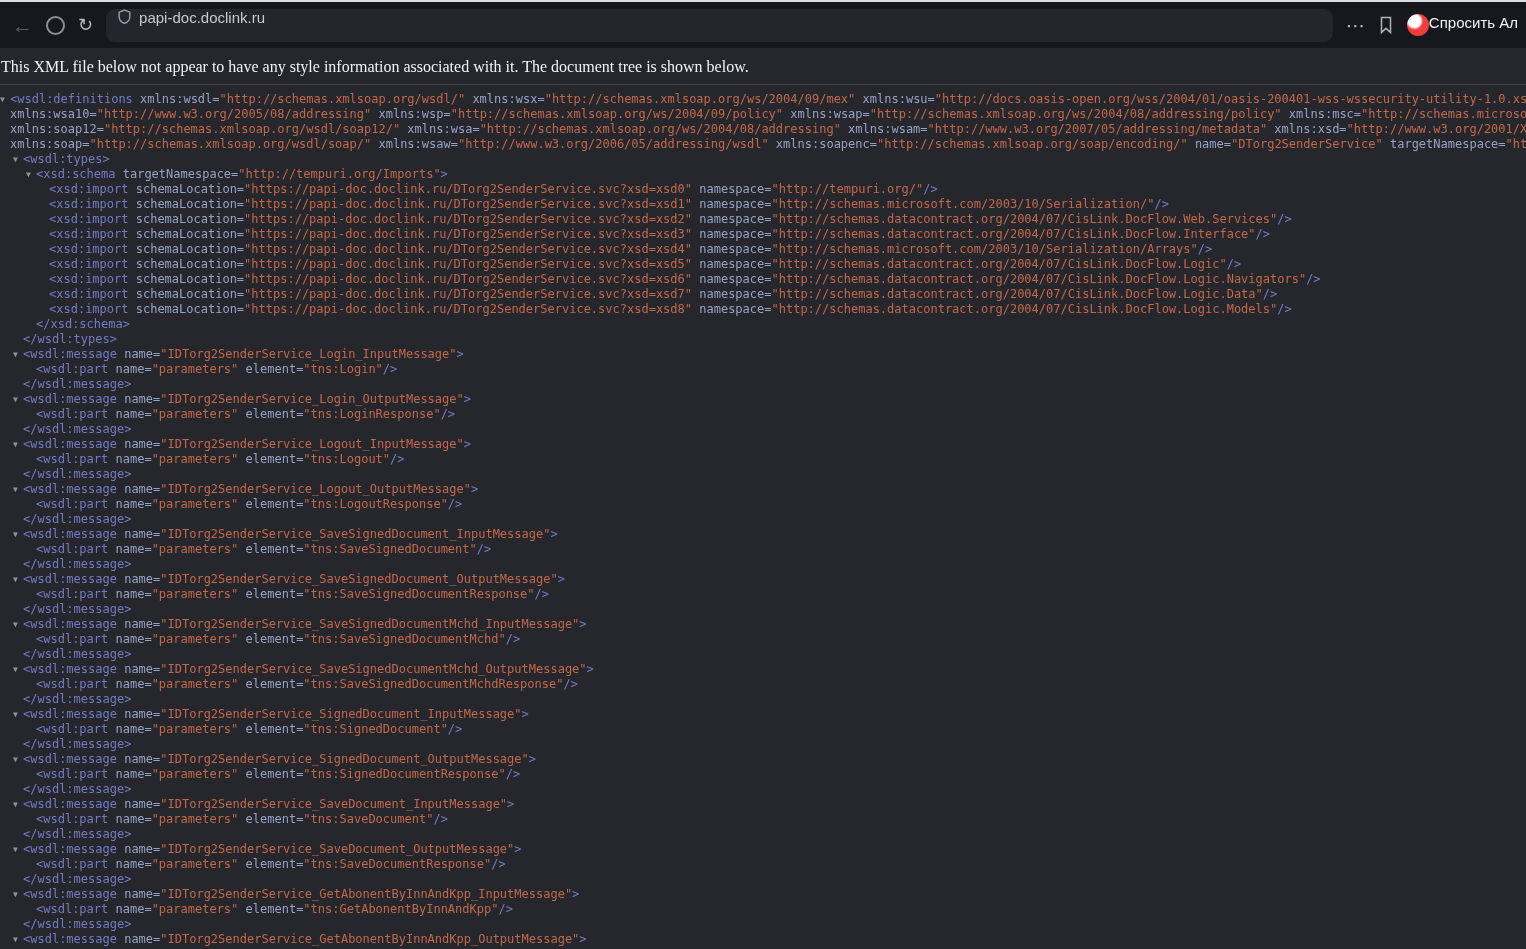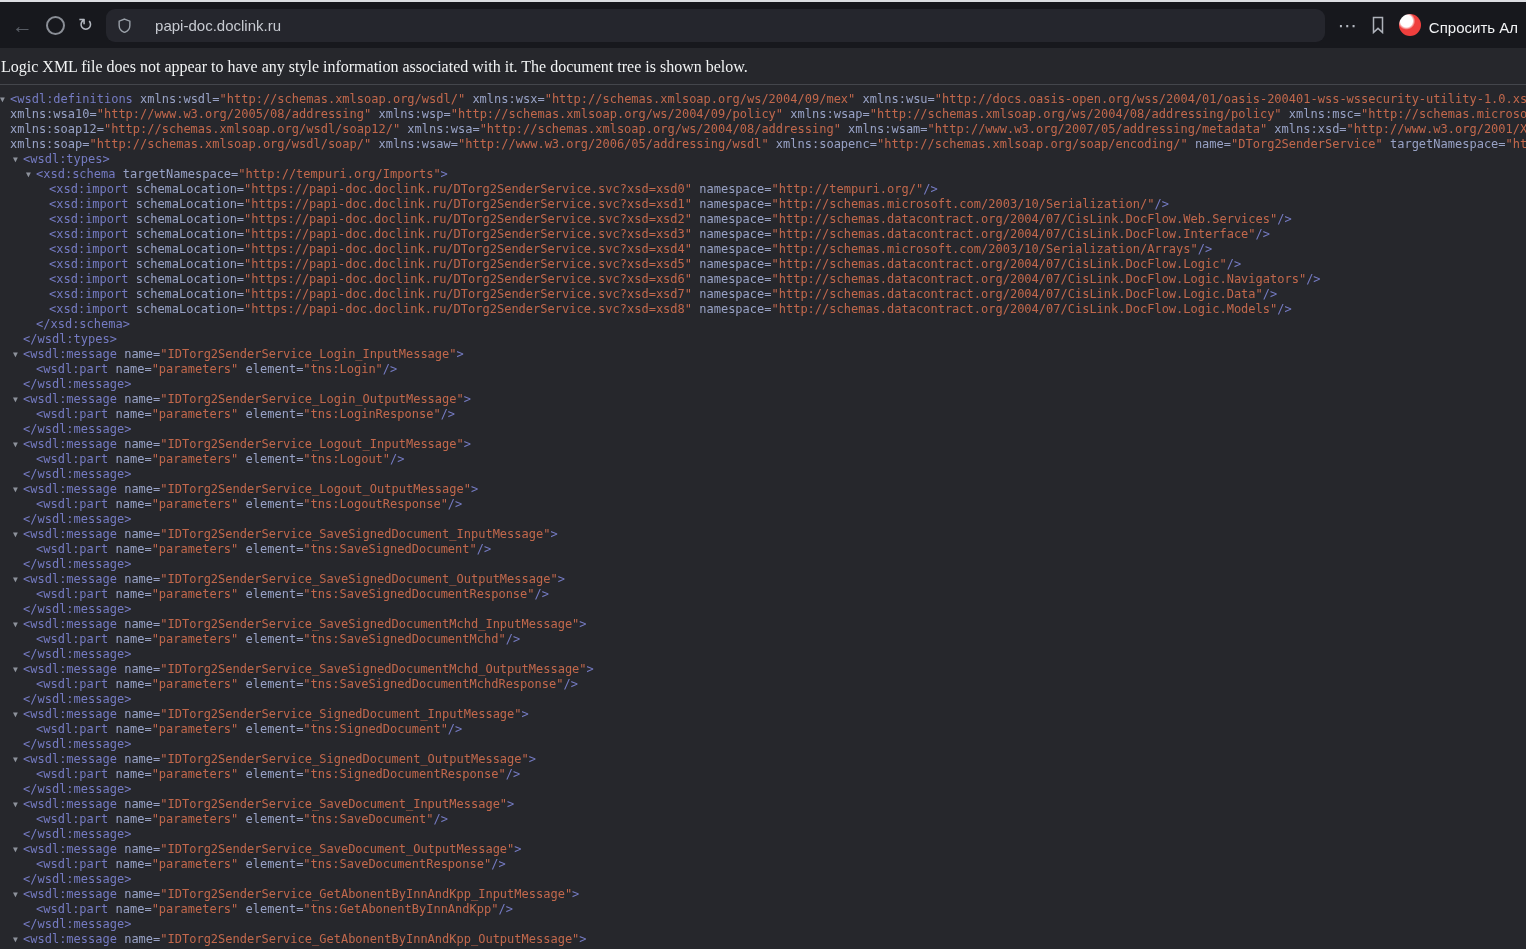--- a/index.html
+++ b/index.html
@@ -8,27 +8,27 @@
     --arrow:#8d929c; --notice:#f1f3f4; --alice-red:#ef3f3d;
   }
   html,body{margin:0;padding:0}
   body{width:1526px;height:949px;overflow:hidden;background:var(--bg)}
   .page{width:100%;height:100%;display:flex;flex-direction:column}
   .window-edge{height:2px;background:#dcdee2;flex:none}
   .toolbar{height:46px;flex:none;background:var(--toolbar-bg);display:flex;align-items:center;gap:13px;padding:0 12px;font-family:"Liberation Sans",sans-serif}
   .back{color:#585c64;font-size:21px;line-height:1;flex:none}
   .ring{width:15px;height:15px;border:2px solid #8a8e96;border-radius:50%;flex:none}
   .reload{color:#b3b7bf;font-size:18px;line-height:1;flex:none}
-  .addressbar{flex:1;height:33px;background:var(--addressbar-bg);border-radius:9px;display:flex;align-items:center;gap:24px;padding:0 12px;position:relative;min-width:0}
+  .addressbar{flex:1;height:33px;background:var(--addressbar-bg);border-radius:9px;display:flex;align-items:flex-start;gap:8px;padding:0 12px;position:relative;min-width:0}
   .shield{display:flex;align-items:center;flex:none}
   .origin{color:#c7cad1;font-size:15px;white-space:nowrap}
   .full-url{position:absolute;left:0;right:0;text-align:center;color:#e9eaee;font-size:15px;pointer-events:none;white-space:nowrap}
   .more{color:#b3b7bf;font-size:19px;line-height:1;flex:none}
   .bookmark{display:flex;align-items:center;flex:none}
-  .alice{display:flex;align-items:flex-end;gap:8px;flex:none;margin-right:-4px}
+  .alice{display:flex;align-items:flex-start;flex:none;margin-right:-4px}
   .alice-icon{width:22px;height:22px;border-radius:50%;background:radial-gradient(circle at 34% 32%, #ffffff 0 29%, var(--alice-red) 42%);flex:none}
   .alice-label{color:#f2f3f5;font-size:15px;white-space:nowrap}
   .content{flex:1;overflow:hidden;background:var(--bg)}
   .notice{font-family:"Liberation Serif",serif;font-size:16px;color:var(--notice);padding:10px 2px 8px 1px;border-bottom:1px solid #44464c;margin-bottom:7px}
   .xml{font-family:"DejaVu Sans Mono",monospace;font-size:12px;line-height:15px;white-space:pre;color:var(--punct)}
   .x-line{height:15px;overflow:hidden;white-space:pre}
   .x-line .t{color:var(--tag)}
   .x-line .a{color:var(--attr)}
   .x-line .v{color:var(--val)}
   .x-line .p{color:var(--punct)}
@@ -61,16 +61,16 @@
       </svg>
     </span>
 
     <div class="alice">
       <span class="alice-icon"></span>
       <span class="alice-label">Спросить Ал</span>
     </div>
   </div>
 
   <div class="content">
-    <div class="notice">Logic XML file does not appear to have any style information associated with it. The document tree is shown below.</div>
+    <div class="notice">This XML file below not appear to have any style information associated with it. The document tree is shown below.</div>
     <div class="xml"><div class="x-line" style="padding-left: 10px;"><span class="arrow">▼</span><span class="p">&lt;</span><span class="t">wsdl:definitions</span><span class="a"> xmlns:wsdl=</span><span class="v">"http://schemas.xmlsoap.org/wsdl/"</span><span class="a"> xmlns:wsx=</span><span class="v">"http://schemas.xmlsoap.org/ws/2004/09/mex"</span><span class="a"> xmlns:wsu=</span><span class="v">"http://docs.oasis-open.org/wss/2004/01/oasis-200401-wss-wssecurity-utility-1.0.xsd"</span></div><div class="x-line" style="padding-left: 10px;"><span class="a">xmlns:wsa10=</span><span class="v">"http://www.w3.org/2005/08/addressing"</span><span class="a"> xmlns:wsp=</span><span class="v">"http://schemas.xmlsoap.org/ws/2004/09/policy"</span><span class="a"> xmlns:wsap=</span><span class="v">"http://schemas.xmlsoap.org/ws/2004/08/addressing/policy"</span><span class="a"> xmlns:msc=</span><span class="v">"http://schemas.microsoft.com/ws/2005/12/wsdl/contract"</span></div><div class="x-line" style="padding-left: 10px;"><span class="a">xmlns:soap12=</span><span class="v">"http://schemas.xmlsoap.org/wsdl/soap12/"</span><span class="a"> xmlns:wsa=</span><span class="v">"http://schemas.xmlsoap.org/ws/2004/08/addressing"</span><span class="a"> xmlns:wsam=</span><span class="v">"http://www.w3.org/2007/05/addressing/metadata"</span><span class="a"> xmlns:xsd=</span><span class="v">"http://www.w3.org/2001/XMLSchema"</span></div><div class="x-line" style="padding-left: 10px;"><span class="a">xmlns:soap=</span><span class="v">"http://schemas.xmlsoap.org/wsdl/soap/"</span><span class="a"> xmlns:wsaw=</span><span class="v">"http://www.w3.org/2006/05/addressing/wsdl"</span><span class="a"> xmlns:soapenc=</span><span class="v">"http://schemas.xmlsoap.org/soap/encoding/"</span><span class="a"> name=</span><span class="v">"DTorg2SenderService"</span><span class="a"> targetNamespace=</span><span class="v">"http://tempuri.org/"</span></div><div class="x-line" style="padding-left: 23px;"><span class="arrow">▼</span><span class="p">&lt;</span><span class="t">wsdl:types</span><span class="p">&gt;</span></div><div class="x-line" style="padding-left: 36px;"><span class="arrow">▼</span><span class="p">&lt;</span><span class="t">xsd:schema</span><span class="a"> targetNamespace=</span><span class="v">"http://tempuri.org/Imports"</span><span class="p">&gt;</span></div><div class="x-line" style="padding-left: 49px;"><span class="p">&lt;</span><span class="t">xsd:import</span><span class="a"> schemaLocation=</span><span class="v">"https://papi-doc.doclink.ru/DTorg2SenderService.svc?xsd=xsd0"</span><span class="a"> namespace=</span><span class="v">"http://tempuri.org/"</span><span class="p">/&gt;</span></div><div class="x-line" style="padding-left: 49px;"><span class="p">&lt;</span><span class="t">xsd:import</span><span class="a"> schemaLocation=</span><span class="v">"https://papi-doc.doclink.ru/DTorg2SenderService.svc?xsd=xsd1"</span><span class="a"> namespace=</span><span class="v">"http://schemas.microsoft.com/2003/10/Serialization/"</span><span class="p">/&gt;</span></div><div class="x-line" style="padding-left: 49px;"><span class="p">&lt;</span><span class="t">xsd:import</span><span class="a"> schemaLocation=</span><span class="v">"https://papi-doc.doclink.ru/DTorg2SenderService.svc?xsd=xsd2"</span><span class="a"> namespace=</span><span class="v">"http://schemas.datacontract.org/2004/07/CisLink.DocFlow.Web.Services"</span><span class="p">/&gt;</span></div><div class="x-line" style="padding-left: 49px;"><span class="p">&lt;</span><span class="t">xsd:import</span><span class="a"> schemaLocation=</span><span class="v">"https://papi-doc.doclink.ru/DTorg2SenderService.svc?xsd=xsd3"</span><span class="a"> namespace=</span><span class="v">"http://schemas.datacontract.org/2004/07/CisLink.DocFlow.Interface"</span><span class="p">/&gt;</span></div><div class="x-line" style="padding-left: 49px;"><span class="p">&lt;</span><span class="t">xsd:import</span><span class="a"> schemaLocation=</span><span class="v">"https://papi-doc.doclink.ru/DTorg2SenderService.svc?xsd=xsd4"</span><span class="a"> namespace=</span><span class="v">"http://schemas.microsoft.com/2003/10/Serialization/Arrays"</span><span class="p">/&gt;</span></div><div class="x-line" style="padding-left: 49px;"><span class="p">&lt;</span><span class="t">xsd:import</span><span class="a"> schemaLocation=</span><span class="v">"https://papi-doc.doclink.ru/DTorg2SenderService.svc?xsd=xsd5"</span><span class="a"> namespace=</span><span class="v">"http://schemas.datacontract.org/2004/07/CisLink.DocFlow.Logic"</span><span class="p">/&gt;</span></div><div class="x-line" style="padding-left: 49px;"><span class="p">&lt;</span><span class="t">xsd:import</span><span class="a"> schemaLocation=</span><span class="v">"https://papi-doc.doclink.ru/DTorg2SenderService.svc?xsd=xsd6"</span><span class="a"> namespace=</span><span class="v">"http://schemas.datacontract.org/2004/07/CisLink.DocFlow.Logic.Navigators"</span><span class="p">/&gt;</span></div><div class="x-line" style="padding-left: 49px;"><span class="p">&lt;</span><span class="t">xsd:import</span><span class="a"> schemaLocation=</span><span class="v">"https://papi-doc.doclink.ru/DTorg2SenderService.svc?xsd=xsd7"</span><span class="a"> namespace=</span><span class="v">"http://schemas.datacontract.org/2004/07/CisLink.DocFlow.Logic.Data"</span><span class="p">/&gt;</span></div><div class="x-line" style="padding-left: 49px;"><span class="p">&lt;</span><span class="t">xsd:import</span><span class="a"> schemaLocation=</span><span class="v">"https://papi-doc.doclink.ru/DTorg2SenderService.svc?xsd=xsd8"</span><span class="a"> namespace=</span><span class="v">"http://schemas.datacontract.org/2004/07/CisLink.DocFlow.Logic.Models"</span><span class="p">/&gt;</span></div><div class="x-line" style="padding-left: 36px;"><span class="p">&lt;/</span><span class="t">xsd:schema</span><span class="p">&gt;</span></div><div class="x-line" style="padding-left: 23px;"><span class="p">&lt;/</span><span class="t">wsdl:types</span><span class="p">&gt;</span></div><div class="x-line" style="padding-left: 23px;"><span class="arrow">▼</span><span class="p">&lt;</span><span class="t">wsdl:message</span><span class="a"> name=</span><span class="v">"IDTorg2SenderService_Login_InputMessage"</span><span class="p">&gt;</span></div><div class="x-line" style="padding-left: 36px;"><span class="p">&lt;</span><span class="t">wsdl:part</span><span class="a"> name=</span><span class="v">"parameters"</span><span class="a"> element=</span><span class="v">"tns:Login"</span><span class="p">/&gt;</span></div><div class="x-line" style="padding-left: 23px;"><span class="p">&lt;/</span><span class="t">wsdl:message</span><span class="p">&gt;</span></div><div class="x-line" style="padding-left: 23px;"><span class="arrow">▼</span><span class="p">&lt;</span><span class="t">wsdl:message</span><span class="a"> name=</span><span class="v">"IDTorg2SenderService_Login_OutputMessage"</span><span class="p">&gt;</span></div><div class="x-line" style="padding-left: 36px;"><span class="p">&lt;</span><span class="t">wsdl:part</span><span class="a"> name=</span><span class="v">"parameters"</span><span class="a"> element=</span><span class="v">"tns:LoginResponse"</span><span class="p">/&gt;</span></div><div class="x-line" style="padding-left: 23px;"><span class="p">&lt;/</span><span class="t">wsdl:message</span><span class="p">&gt;</span></div><div class="x-line" style="padding-left: 23px;"><span class="arrow">▼</span><span class="p">&lt;</span><span class="t">wsdl:message</span><span class="a"> name=</span><span class="v">"IDTorg2SenderService_Logout_InputMessage"</span><span class="p">&gt;</span></div><div class="x-line" style="padding-left: 36px;"><span class="p">&lt;</span><span class="t">wsdl:part</span><span class="a"> name=</span><span class="v">"parameters"</span><span class="a"> element=</span><span class="v">"tns:Logout"</span><span class="p">/&gt;</span></div><div class="x-line" style="padding-left: 23px;"><span class="p">&lt;/</span><span class="t">wsdl:message</span><span class="p">&gt;</span></div><div class="x-line" style="padding-left: 23px;"><span class="arrow">▼</span><span class="p">&lt;</span><span class="t">wsdl:message</span><span class="a"> name=</span><span class="v">"IDTorg2SenderService_Logout_OutputMessage"</span><span class="p">&gt;</span></div><div class="x-line" style="padding-left: 36px;"><span class="p">&lt;</span><span class="t">wsdl:part</span><span class="a"> name=</span><span class="v">"parameters"</span><span class="a"> element=</span><span class="v">"tns:LogoutResponse"</span><span class="p">/&gt;</span></div><div class="x-line" style="padding-left: 23px;"><span class="p">&lt;/</span><span class="t">wsdl:message</span><span class="p">&gt;</span></div><div class="x-line" style="padding-left: 23px;"><span class="arrow">▼</span><span class="p">&lt;</span><span class="t">wsdl:message</span><span class="a"> name=</span><span class="v">"IDTorg2SenderService_SaveSignedDocument_InputMessage"</span><span class="p">&gt;</span></div><div class="x-line" style="padding-left: 36px;"><span class="p">&lt;</span><span class="t">wsdl:part</span><span class="a"> name=</span><span class="v">"parameters"</span><span class="a"> element=</span><span class="v">"tns:SaveSignedDocument"</span><span class="p">/&gt;</span></div><div class="x-line" style="padding-left: 23px;"><span class="p">&lt;/</span><span class="t">wsdl:message</span><span class="p">&gt;</span></div><div class="x-line" style="padding-left: 23px;"><span class="arrow">▼</span><span class="p">&lt;</span><span class="t">wsdl:message</span><span class="a"> name=</span><span class="v">"IDTorg2SenderService_SaveSignedDocument_OutputMessage"</span><span class="p">&gt;</span></div><div class="x-line" style="padding-left: 36px;"><span class="p">&lt;</span><span class="t">wsdl:part</span><span class="a"> name=</span><span class="v">"parameters"</span><span class="a"> element=</span><span class="v">"tns:SaveSignedDocumentResponse"</span><span class="p">/&gt;</span></div><div class="x-line" style="padding-left: 23px;"><span class="p">&lt;/</span><span class="t">wsdl:message</span><span class="p">&gt;</span></div><div class="x-line" style="padding-left: 23px;"><span class="arrow">▼</span><span class="p">&lt;</span><span class="t">wsdl:message</span><span class="a"> name=</span><span class="v">"IDTorg2SenderService_SaveSignedDocumentMchd_InputMessage"</span><span class="p">&gt;</span></div><div class="x-line" style="padding-left: 36px;"><span class="p">&lt;</span><span class="t">wsdl:part</span><span class="a"> name=</span><span class="v">"parameters"</span><span class="a"> element=</span><span class="v">"tns:SaveSignedDocumentMchd"</span><span class="p">/&gt;</span></div><div class="x-line" style="padding-left: 23px;"><span class="p">&lt;/</span><span class="t">wsdl:message</span><span class="p">&gt;</span></div><div class="x-line" style="padding-left: 23px;"><span class="arrow">▼</span><span class="p">&lt;</span><span class="t">wsdl:message</span><span class="a"> name=</span><span class="v">"IDTorg2SenderService_SaveSignedDocumentMchd_OutputMessage"</span><span class="p">&gt;</span></div><div class="x-line" style="padding-left: 36px;"><span class="p">&lt;</span><span class="t">wsdl:part</span><span class="a"> name=</span><span class="v">"parameters"</span><span class="a"> element=</span><span class="v">"tns:SaveSignedDocumentMchdResponse"</span><span class="p">/&gt;</span></div><div class="x-line" style="padding-left: 23px;"><span class="p">&lt;/</span><span class="t">wsdl:message</span><span class="p">&gt;</span></div><div class="x-line" style="padding-left: 23px;"><span class="arrow">▼</span><span class="p">&lt;</span><span class="t">wsdl:message</span><span class="a"> name=</span><span class="v">"IDTorg2SenderService_SignedDocument_InputMessage"</span><span class="p">&gt;</span></div><div class="x-line" style="padding-left: 36px;"><span class="p">&lt;</span><span class="t">wsdl:part</span><span class="a"> name=</span><span class="v">"parameters"</span><span class="a"> element=</span><span class="v">"tns:SignedDocument"</span><span class="p">/&gt;</span></div><div class="x-line" style="padding-left: 23px;"><span class="p">&lt;/</span><span class="t">wsdl:message</span><span class="p">&gt;</span></div><div class="x-line" style="padding-left: 23px;"><span class="arrow">▼</span><span class="p">&lt;</span><span class="t">wsdl:message</span><span class="a"> name=</span><span class="v">"IDTorg2SenderService_SignedDocument_OutputMessage"</span><span class="p">&gt;</span></div><div class="x-line" style="padding-left: 36px;"><span class="p">&lt;</span><span class="t">wsdl:part</span><span class="a"> name=</span><span class="v">"parameters"</span><span class="a"> element=</span><span class="v">"tns:SignedDocumentResponse"</span><span class="p">/&gt;</span></div><div class="x-line" style="padding-left: 23px;"><span class="p">&lt;/</span><span class="t">wsdl:message</span><span class="p">&gt;</span></div><div class="x-line" style="padding-left: 23px;"><span class="arrow">▼</span><span class="p">&lt;</span><span class="t">wsdl:message</span><span class="a"> name=</span><span class="v">"IDTorg2SenderService_SaveDocument_InputMessage"</span><span class="p">&gt;</span></div><div class="x-line" style="padding-left: 36px;"><span class="p">&lt;</span><span class="t">wsdl:part</span><span class="a"> name=</span><span class="v">"parameters"</span><span class="a"> element=</span><span class="v">"tns:SaveDocument"</span><span class="p">/&gt;</span></div><div class="x-line" style="padding-left: 23px;"><span class="p">&lt;/</span><span class="t">wsdl:message</span><span class="p">&gt;</span></div><div class="x-line" style="padding-left: 23px;"><span class="arrow">▼</span><span class="p">&lt;</span><span class="t">wsdl:message</span><span class="a"> name=</span><span class="v">"IDTorg2SenderService_SaveDocument_OutputMessage"</span><span class="p">&gt;</span></div><div class="x-line" style="padding-left: 36px;"><span class="p">&lt;</span><span class="t">wsdl:part</span><span class="a"> name=</span><span class="v">"parameters"</span><span class="a"> element=</span><span class="v">"tns:SaveDocumentResponse"</span><span class="p">/&gt;</span></div><div class="x-line" style="padding-left: 23px;"><span class="p">&lt;/</span><span class="t">wsdl:message</span><span class="p">&gt;</span></div><div class="x-line" style="padding-left: 23px;"><span class="arrow">▼</span><span class="p">&lt;</span><span class="t">wsdl:message</span><span class="a"> name=</span><span class="v">"IDTorg2SenderService_GetAbonentByInnAndKpp_InputMessage"</span><span class="p">&gt;</span></div><div class="x-line" style="padding-left: 36px;"><span class="p">&lt;</span><span class="t">wsdl:part</span><span class="a"> name=</span><span class="v">"parameters"</span><span class="a"> element=</span><span class="v">"tns:GetAbonentByInnAndKpp"</span><span class="p">/&gt;</span></div><div class="x-line" style="padding-left: 23px;"><span class="p">&lt;/</span><span class="t">wsdl:message</span><span class="p">&gt;</span></div><div class="x-line" style="padding-left: 23px;"><span class="arrow">▼</span><span class="p">&lt;</span><span class="t">wsdl:message</span><span class="a"> name=</span><span class="v">"IDTorg2SenderService_GetAbonentByInnAndKpp_OutputMessage"</span><span class="p">&gt;</span></div></div>
   </div>
 </div>
 
 </body></html>

